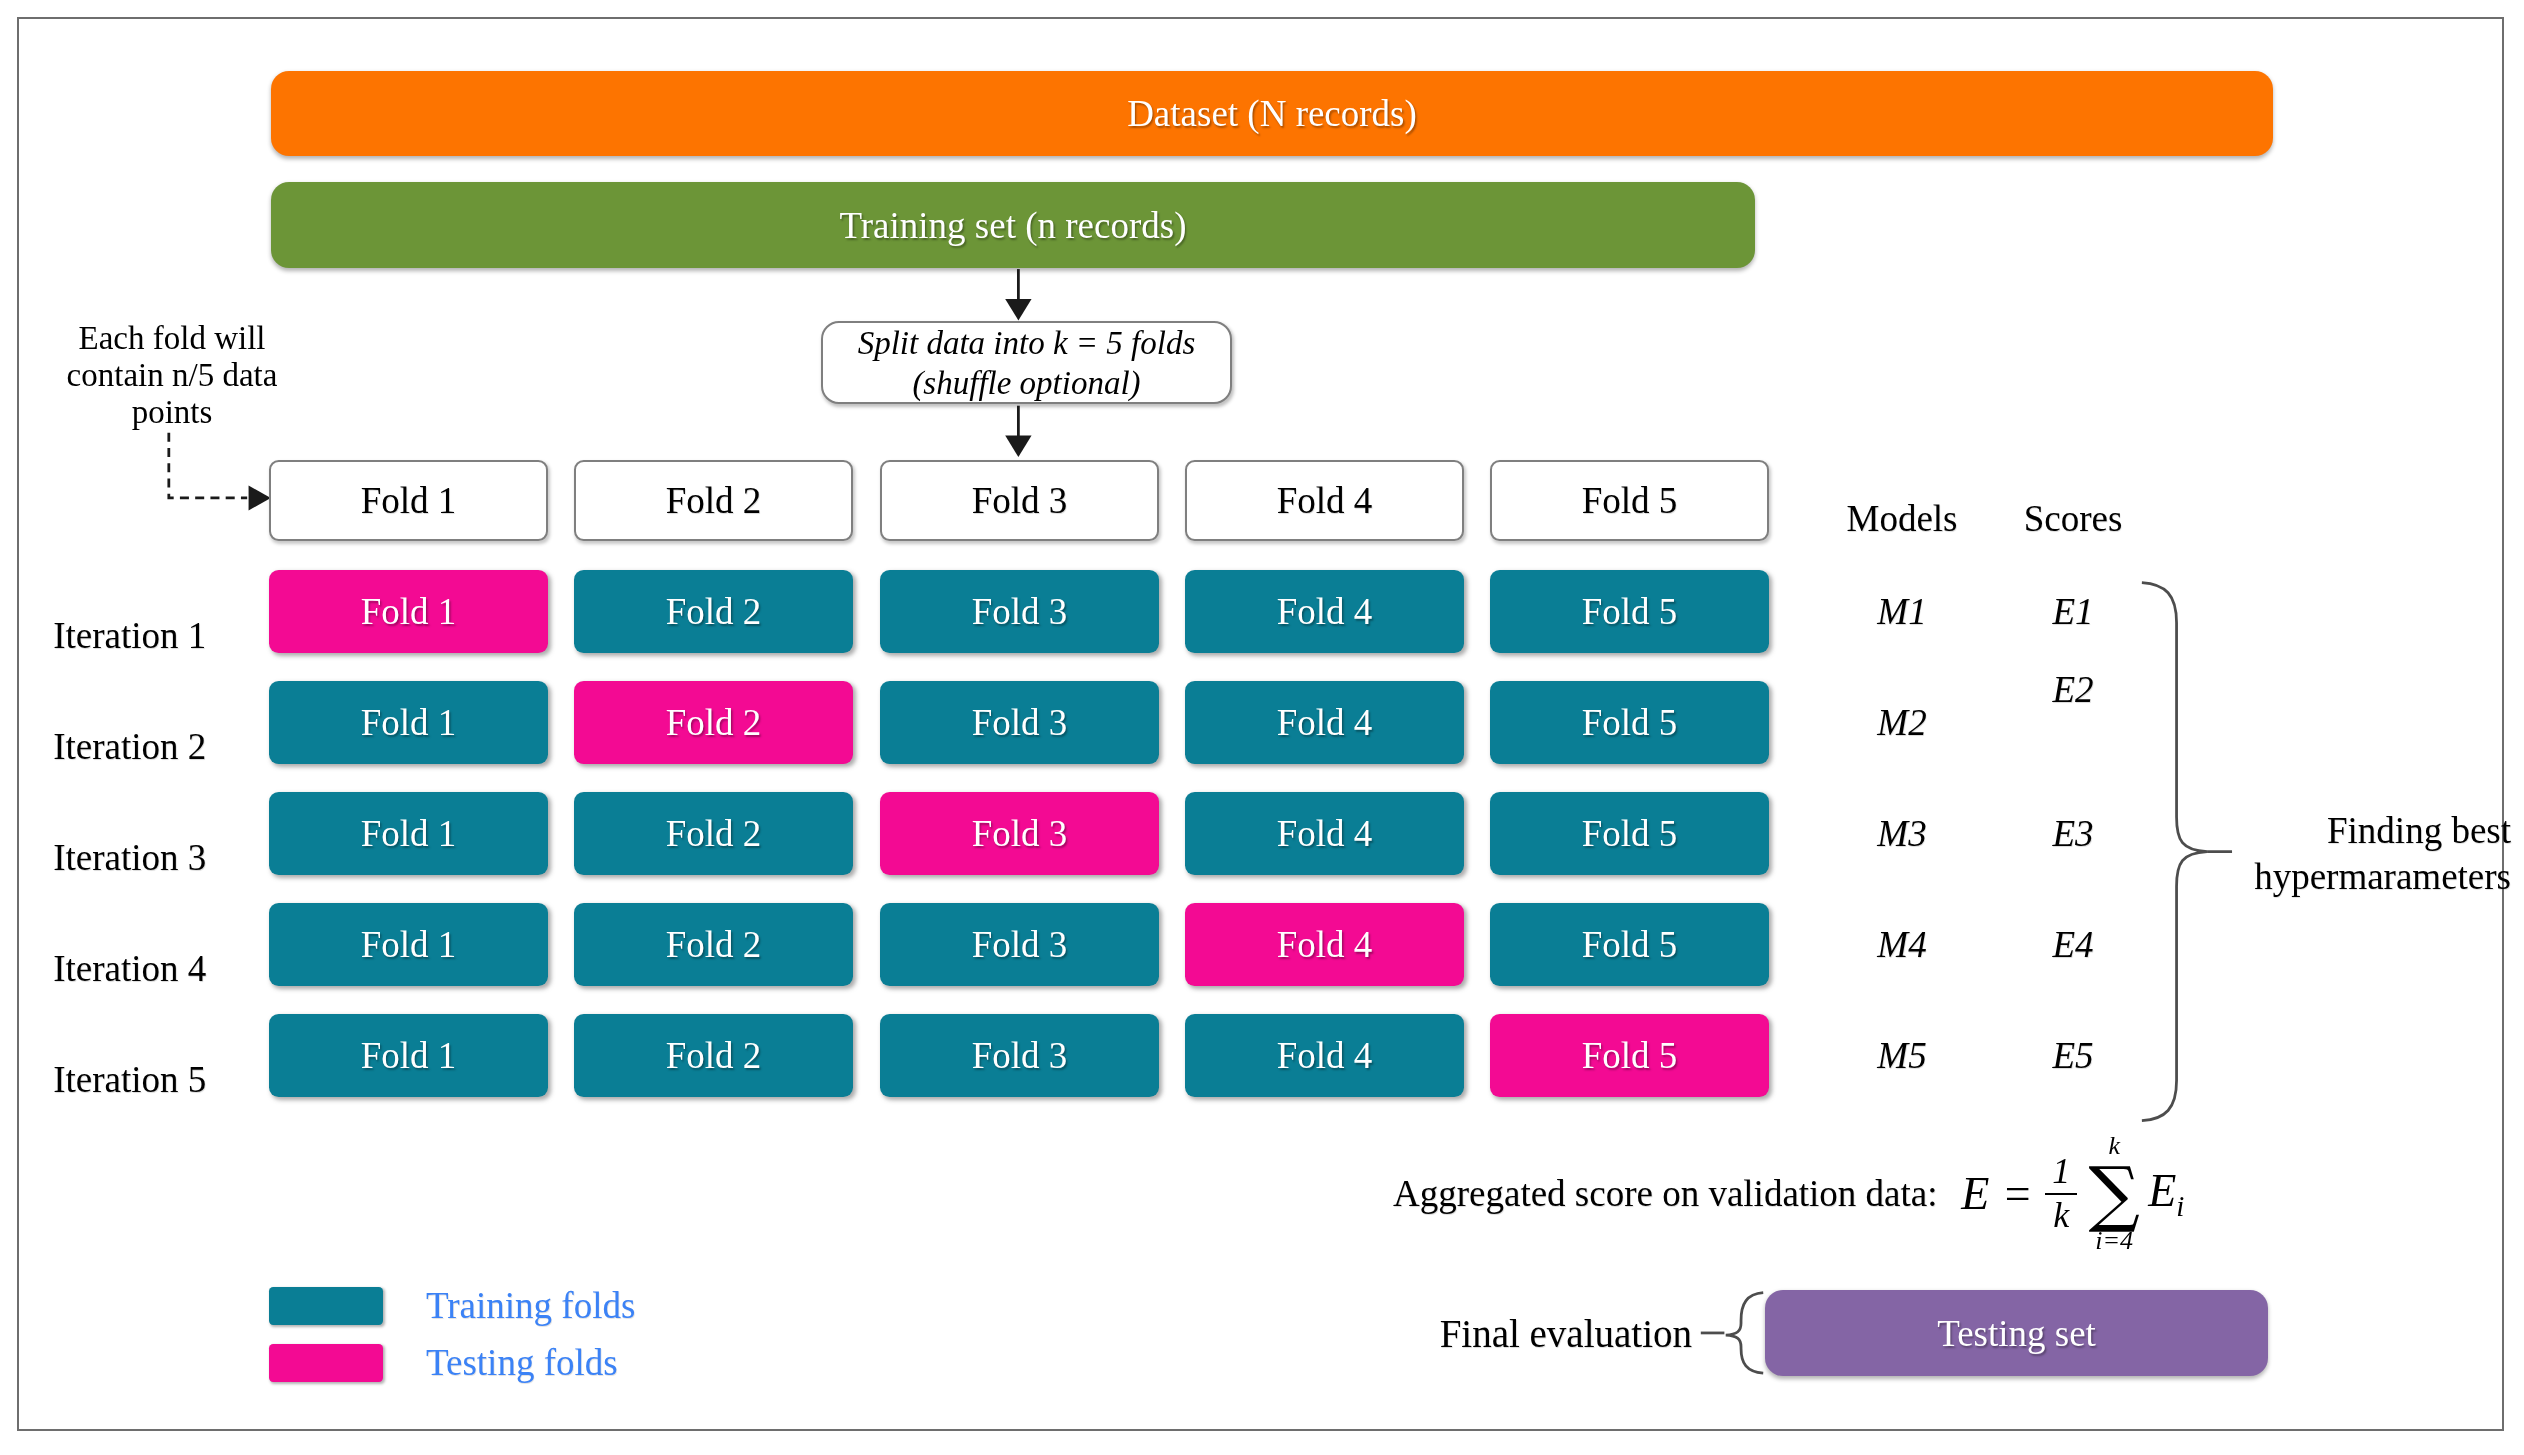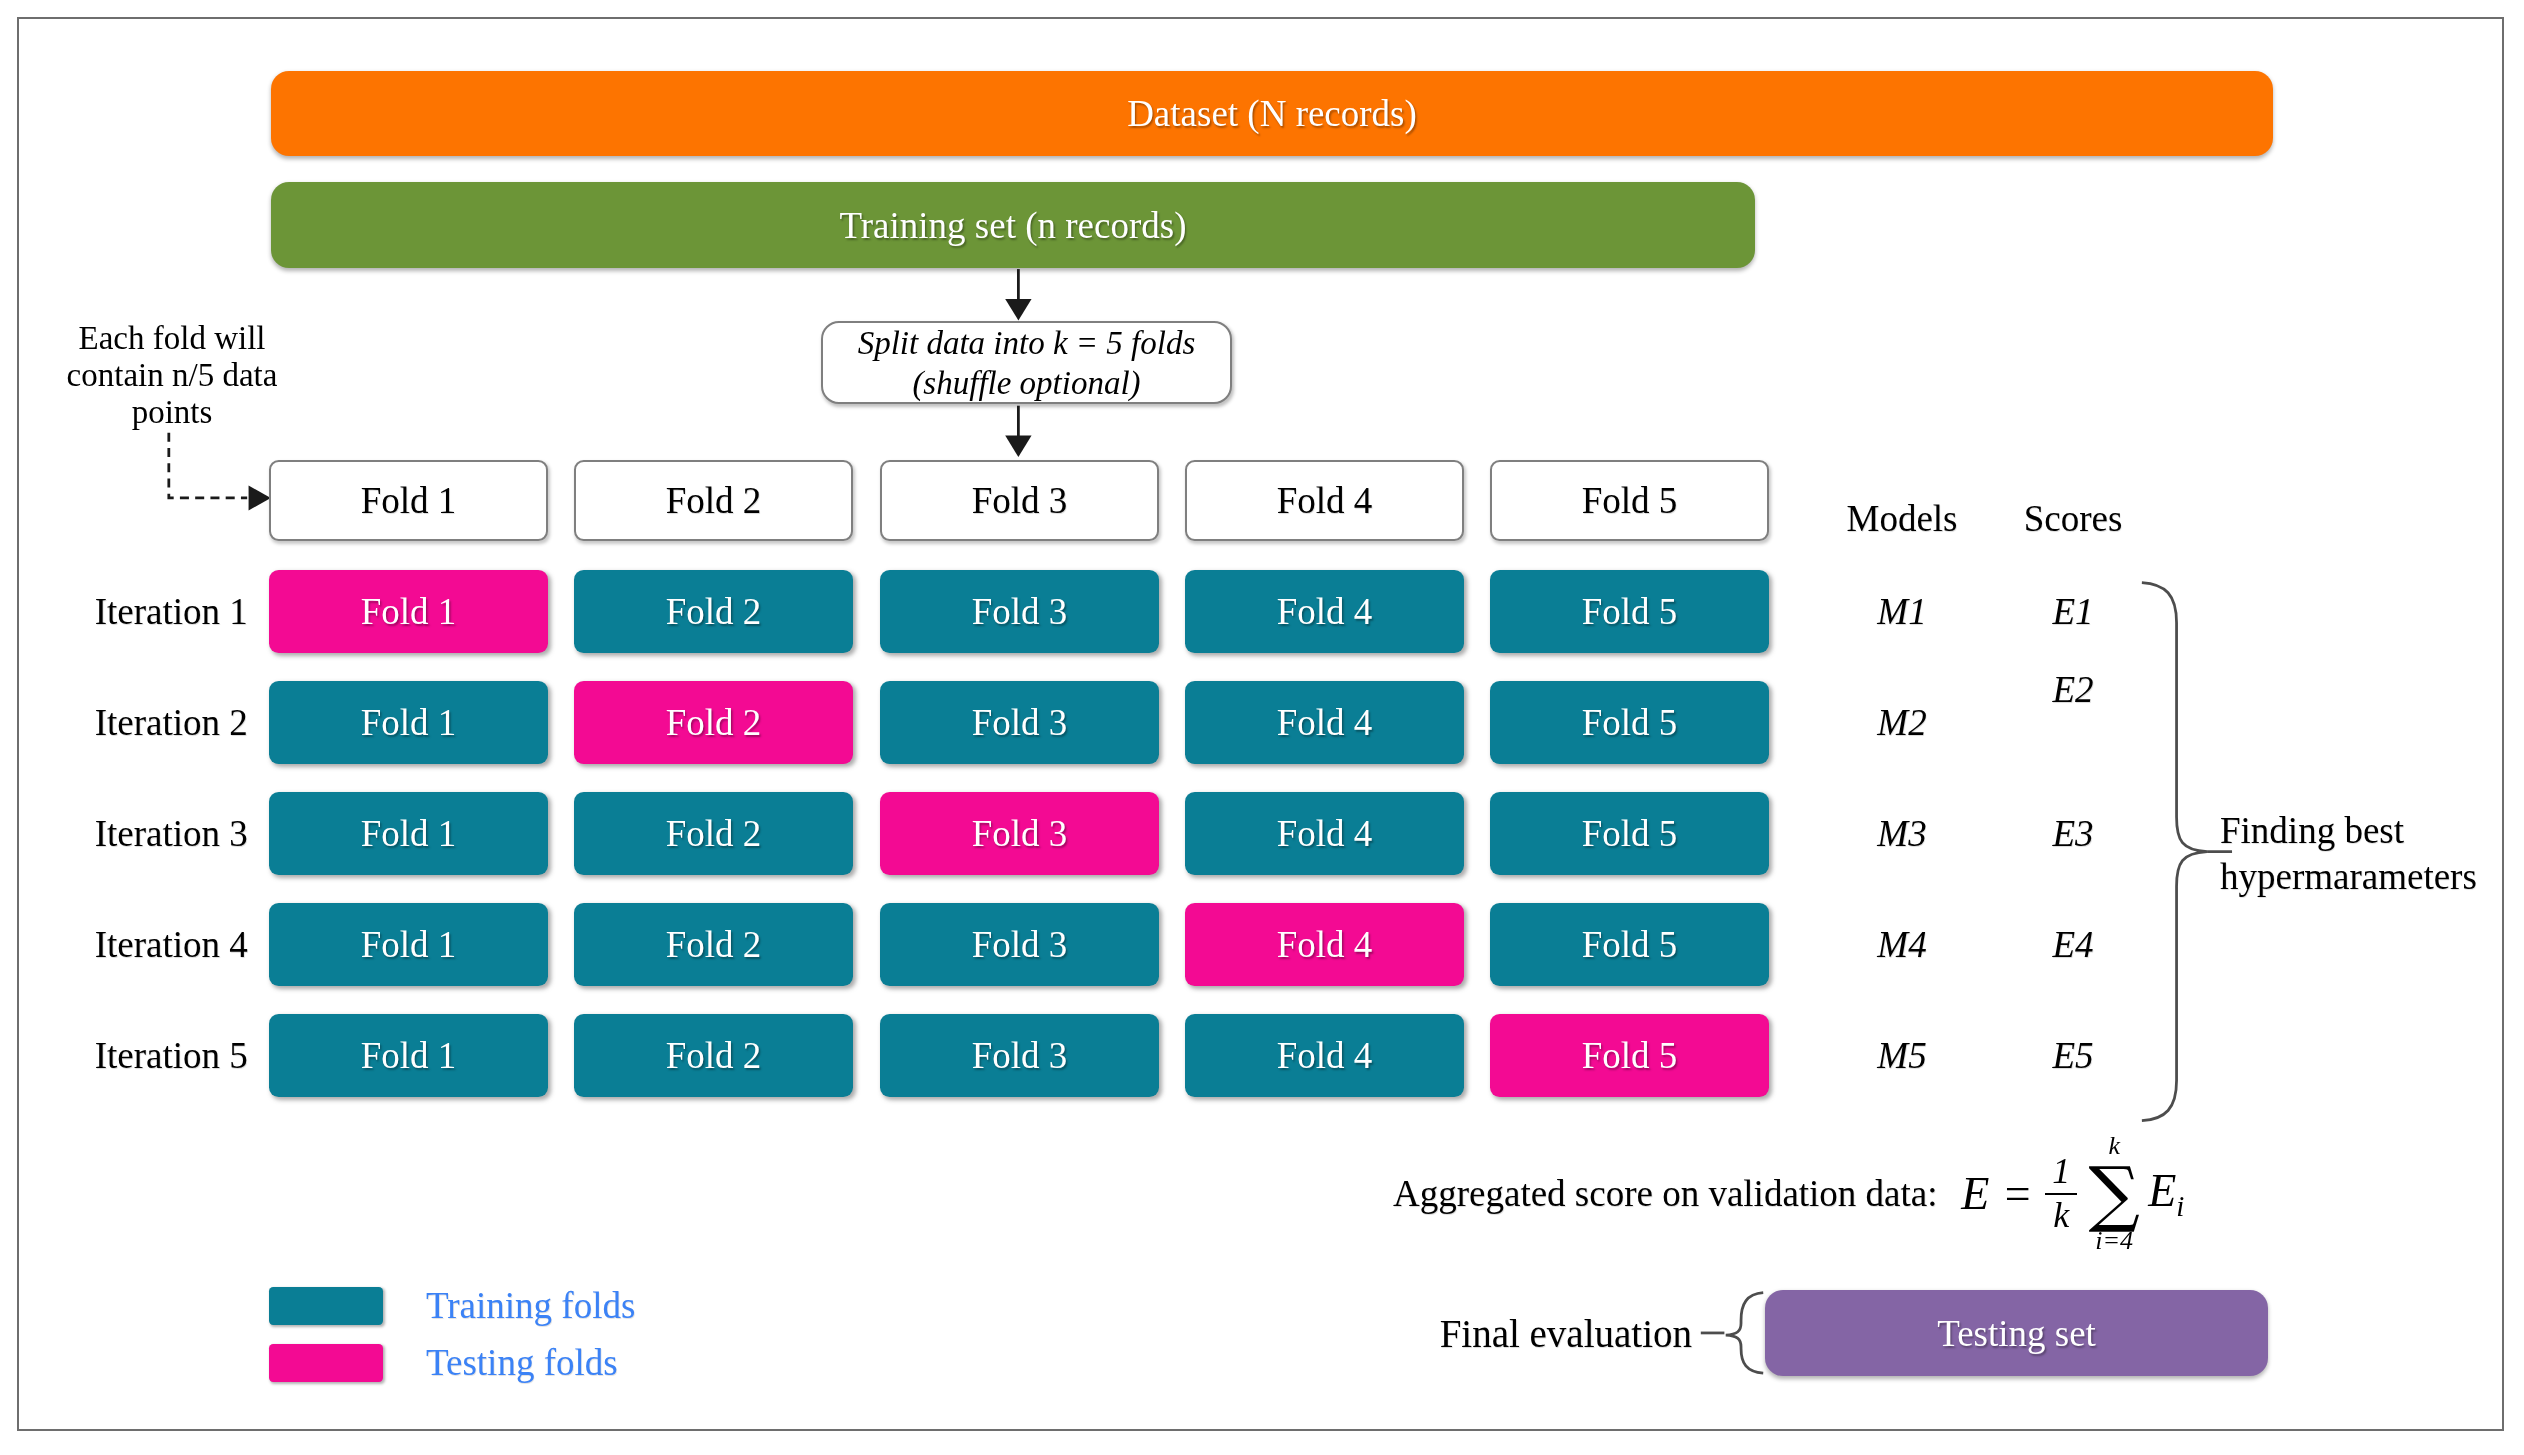--- a/index.html
+++ b/index.html
@@ -24,35 +24,35 @@
 
   .annotation { position:absolute; left:40px; top:320px; width:264px; text-align:center;
                 font-size:33px; line-height:37px; color:#000; }
   .annotation span { display:block; }
 
   .fold-header { position:absolute; background:#fff; border:2.1px solid #7f7f7f; border-radius:9.7px;
                  box-sizing:border-box; display:flex; align-items:center; justify-content:center;
                  font-size:37px; color:#000; box-shadow:1.4px 2.1px 3.5px rgba(0,0,0,0.22);
                  text-shadow:0.7px 1.4px 0.7px rgba(0,0,0,0.15); }
 
-  .iter-label { position:absolute; text-align:right; font-size:37px; line-height:47px; color:#000;
-                text-shadow:0.7px 1.4px 0.7px rgba(0,0,0,0.15); }
+  .iter-label { position:absolute; text-align:center; font-size:37px; line-height:47px; color:#000;
+                text-shadow:0.7px 1.4px 0.7px rgba(0,0,0,0.15);margin-top:24px; }
 
   .cell { position:absolute; border-radius:9.7px; display:flex; align-items:center; justify-content:center;
           color:#fff; font-size:37px; box-shadow:2.1px 2.8px 4.2px rgba(90,90,90,0.5);
           text-shadow:1.4px 2.1px 2.1px rgba(0,0,0,0.35); }
   .cell-train { background:var(--teal,#0A7E95); }
   .cell-test  { background:var(--magenta,#F30A93); }
 
   .col-header { position:absolute; text-align:center; font-size:37px; line-height:47px; color:#000;
                 text-shadow:0.7px 1.4px 0.7px rgba(0,0,0,0.15); }
   .mathcol { position:absolute; text-align:center; font-size:37px; line-height:47px; color:#000;
              font-style:italic; text-shadow:0.7px 1.4px 0.7px rgba(0,0,0,0.15); }
 
-  .brace-label { position:absolute; left:2220px; top:808px; width:291px; text-align:left;
+  .brace-label { position:absolute; left:2220px; top:808px; width:291px; text-align:right;
                  font-size:37px; line-height:46px; color:#000; text-shadow:0.7px 1.4px 0.7px rgba(0,0,0,0.12); }
   .brace-label span { display:block; }
 
   .formula-row { position:absolute; left:1393px; top:1138px; height:111px; display:flex;
                  align-items:center; color:#000; }
   .f-prefix { font-size:37px; margin-right:23.6px; text-shadow:0.7px 1.4px 0.7px rgba(0,0,0,0.15); }
   .math { display:inline-flex; align-items:center; font-style:italic; }
   .f-E { font-size:46px; }
   .f-eq { font-size:46px; margin:0 12.5px; }
   .frac { display:inline-flex; flex-direction:column; align-items:center; font-size:36px; margin-right:7px; }

